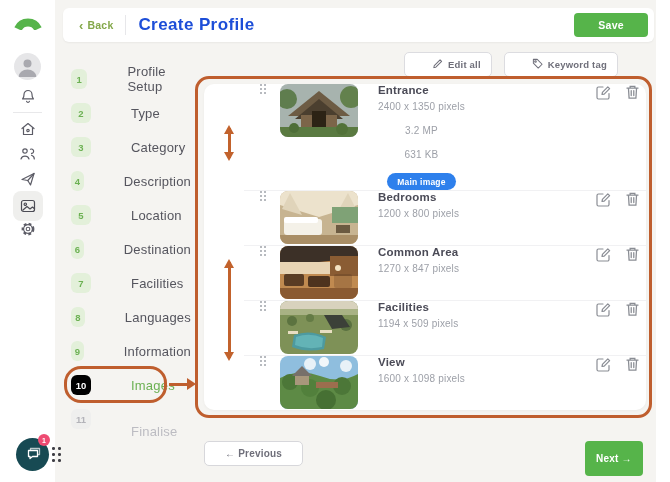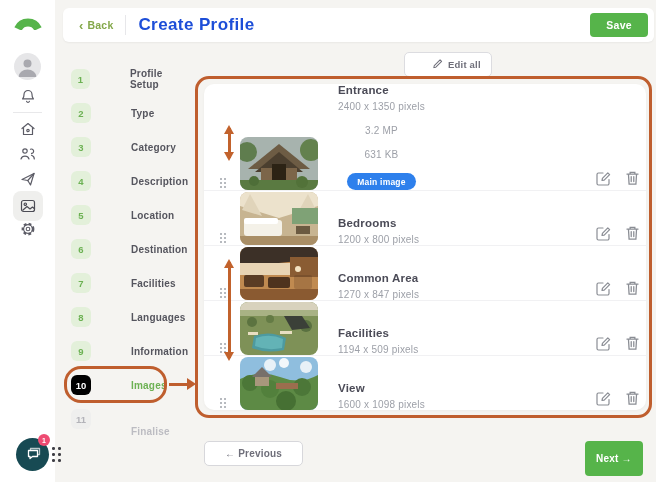--- a/index.html
+++ b/index.html
@@ -30,53 +30,53 @@
   .chat-badge { position:absolute; left:38px; top:434px; min-width:12px; height:12px; border-radius:6px; background:#ee4b72; color:#fff; font-size:7px; font-weight:700; display:flex; align-items:center; justify-content:center; z-index:7; }
   .grip-dots { position:absolute; left:52px; top:447px; display:grid; grid-template-columns:repeat(2,3px); grid-auto-rows:3px; gap:3px; z-index:6; }
   .grip-dots i { width:2.5px; height:2.5px; border-radius:50%; background:#3f3f46; }
 
   
   .header-card { position:absolute; left:63px; top:8px; width:591px; height:34px; background:#fff; border-radius:6px; box-shadow:0 1px 2px rgba(0,0,0,.05); display:flex; align-items:center; padding:0 6px 0 16px; z-index:4; }
   .back-link { display:flex; align-items:center; gap:4px; color:#84a84a; font-size:10.5px; font-weight:700; letter-spacing:.2px; cursor:pointer; }
   .back-chev { font-size:13px; line-height:1; }
   .hdr-divider { width:1px; height:20px; background:#e7e7ea; margin:0 12px; }
   .page-title { font-size:17px; font-weight:600; color:#1d4ed8; letter-spacing:.4px; }
-  .save-btn { margin-left:auto; background:#56b44a; color:#fff; border:none; border-radius:4px; font-size:10.5px; font-weight:700; letter-spacing:.3px; padding:6px 16px; cursor:pointer; font-family:inherit; }
+  .save-btn { margin-left:auto; background:#56b44a; color:#fff; border:none; border-radius:4px; font-size:10.5px; font-weight:700; letter-spacing:.3px; padding:6px 24px; cursor:pointer; font-family:inherit; }
 
   
   .toolbar { position:absolute; left:404px; top:52px; display:flex; gap:12px; z-index:4; }
   .tb-btn { display:flex; align-items:center; gap:5px; background:#fff; border-radius:5px; font-size:9.5px; font-weight:600; letter-spacing:.2px; padding:5px 10px; cursor:pointer; font-family:inherit; }
   .tb-red { color:#d25a50; border:1px solid #e7b1ab; }
   .tb-grey { color:#6f6f7a; border:1px solid #dcdce0;padding-left:27px; }
 
   
   .steps { position:absolute; left:71px; top:62px; width:120px; z-index:4; }
   .step { height:34px; display:flex; align-items:center; gap:12px; cursor:pointer; }
   .step-badge { width:20px; height:20px; border-radius:6px; background:#e3f0da; color:#6cb153; font-size:9.5px; font-weight:700; display:flex; align-items:center; justify-content:center; }
-  .step-label { font-size:10px; font-weight:700; color:#55555e; letter-spacing:.2px;padding-left:28px; }
+  .step-label { font-size:13px; font-weight:400; color:#55555e; letter-spacing:.2px;padding-left:28px; }
   .step.active .step-badge { background:#000000; color:#fff; }
   .step.active .step-label { color:#6cb153; }
   .step.disabled .step-badge { background:#efefee; color:#b3b3b9; }
   .step.disabled .step-label { color:#bcbcc2;margin-top:24px; }
 
   
   .ann { position:absolute; pointer-events:none; z-index:9; }
   .step10-outline { left:64px; top:366px; width:103px; height:37px; border:3px solid #bf5e2e; border-radius:17px; }
   .step10-arrow-line { left:169px; top:383px; width:20px; height:3px; background:#bf5e2e; }
   .step10-arrow-head { left:187px; top:378px; width:0; height:0; border:6.5px solid transparent; border-left:9px solid #bf5e2e; }
   .panel-outline { left:195px; top:76px; width:457px; height:342px; border:3px solid #bf5e2e; border-radius:14px; }
   .varrow { width:3px; background:#c2622c; left:228px; }
   .varrow::before { content:""; position:absolute; left:-4px; top:-8px; border:5.5px solid transparent; border-bottom:9px solid #c2622c; }
   .varrow::after { content:""; position:absolute; left:-4px; bottom:-8px; border:5.5px solid transparent; border-top:9px solid #c2622c; }
   .varrow-short { top:128px; height:30px; }
   .varrow-long { top:262px; height:96px; }
 
   
   .img-card { position:absolute; left:204px; top:84px; width:442px; height:326px; background:#fff; border-radius:10px; box-shadow:0 1px 3px rgba(0,0,0,.04); z-index:3; display:flex; flex-direction:column; }
-  .img-row { flex:1; display:flex; align-items:flex-end; padding:0 6px 0 16px; border-bottom:1px solid #f1f1f3; }
+  .img-row { flex:1; display:flex; align-items:flex-start; padding:0 6px 0 16px; border-bottom:1px solid #f1f1f3;margin-left:40px; }
   .img-row:last-child { border-bottom:none; }
   .drag-handle { display:grid; grid-template-columns:repeat(2,4px); grid-auto-rows:4px; margin-right:12px; cursor:grab; }
   .drag-handle i { width:2.2px; height:2.2px; border-radius:50%; background:#9fa3aa; }
   .thumb { width:78px; height:53px; border-radius:8px; overflow:hidden; flex:none; margin-right:20px; }
   .thumb svg { width:78px; height:53px; display:block; }
   .img-info { display:flex; flex-direction:column; gap:5px; }
   .img-title { font-size:11.5px; font-weight:700; color:#4b4b57; letter-spacing:.2px; }
   .img-meta { display:flex; align-items:center; gap:13px; font-size:10px; color:#9da0a8; letter-spacing:.2px;flex-direction:column; }
   .img-meta span:empty { display:none; }
   .pill { background:#2e80ec; color:#fff; font-size:8.5px; font-weight:700; letter-spacing:.2px; padding:3.5px 10px; border-radius:10px; }
@@ -183,20 +183,29 @@
 </header>
 
 <div class="toolbar">
   <button class="tb-btn tb-grey">
     <span>
       <svg width="11" height="11" viewBox="0 0 12 12" fill="none" stroke="#6f6f7a" stroke-width="1.1" stroke-linecap="round" stroke-linejoin="round">
           <path d="M2 10.5 L2.5 8.3 L8.8 2 L10.5 3.7 L4.2 10 Z"></path>
         </svg>
     </span>
     <span>Edit all</span>
+  </button>
+  <button class="tb-btn tb-grey">
+    <span>
+      <svg width="11" height="11" viewBox="0 0 12 12" fill="none" stroke="#6f6f7a" stroke-width="1.1" stroke-linejoin="round">
+          <path d="M1.5 1.5h4.2L11 6.8 6.8 11 1.5 5.7z"></path>
+          <circle cx="3.8" cy="3.8" r=".9"></circle>
+        </svg>
+    </span>
+    <span>Keyword tag</span>
   </button>
 </div>
 
 <div class="steps">
   <div class="step">
       <span class="step-badge">1</span>
       <span class="step-label">Profile Setup</span>
     </div>
   <div class="step">
       <span class="step-badge">2</span>

